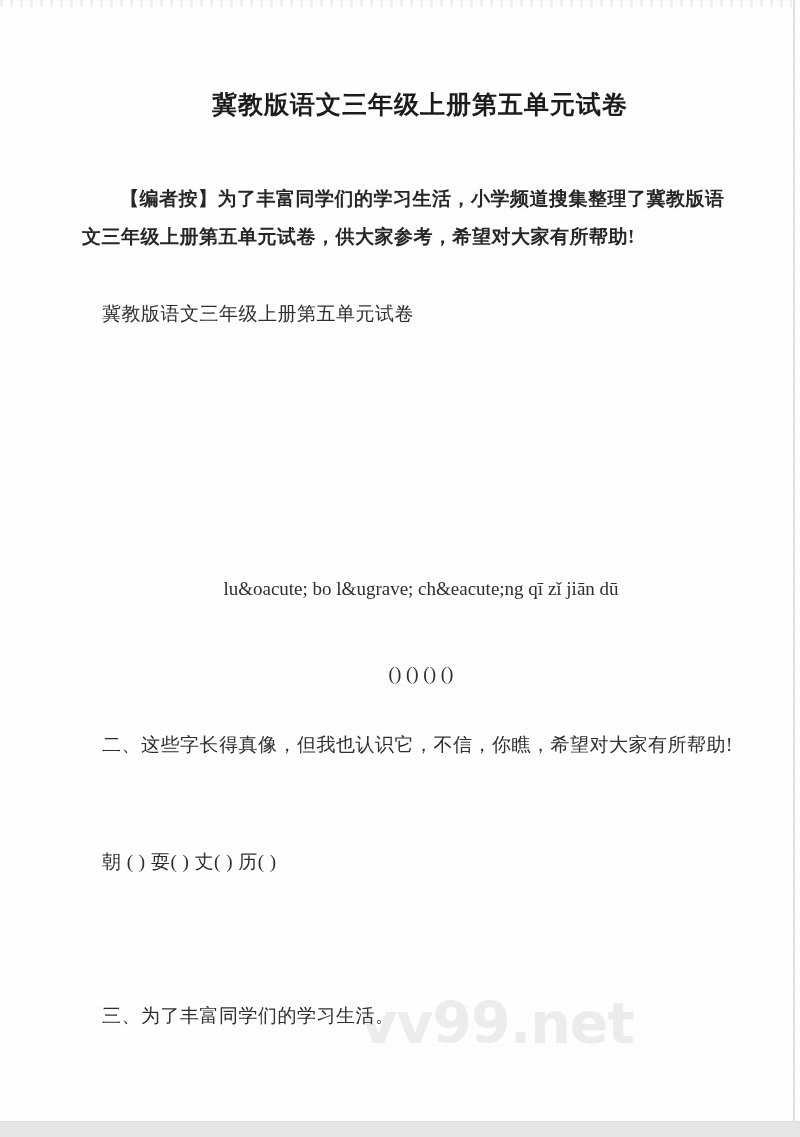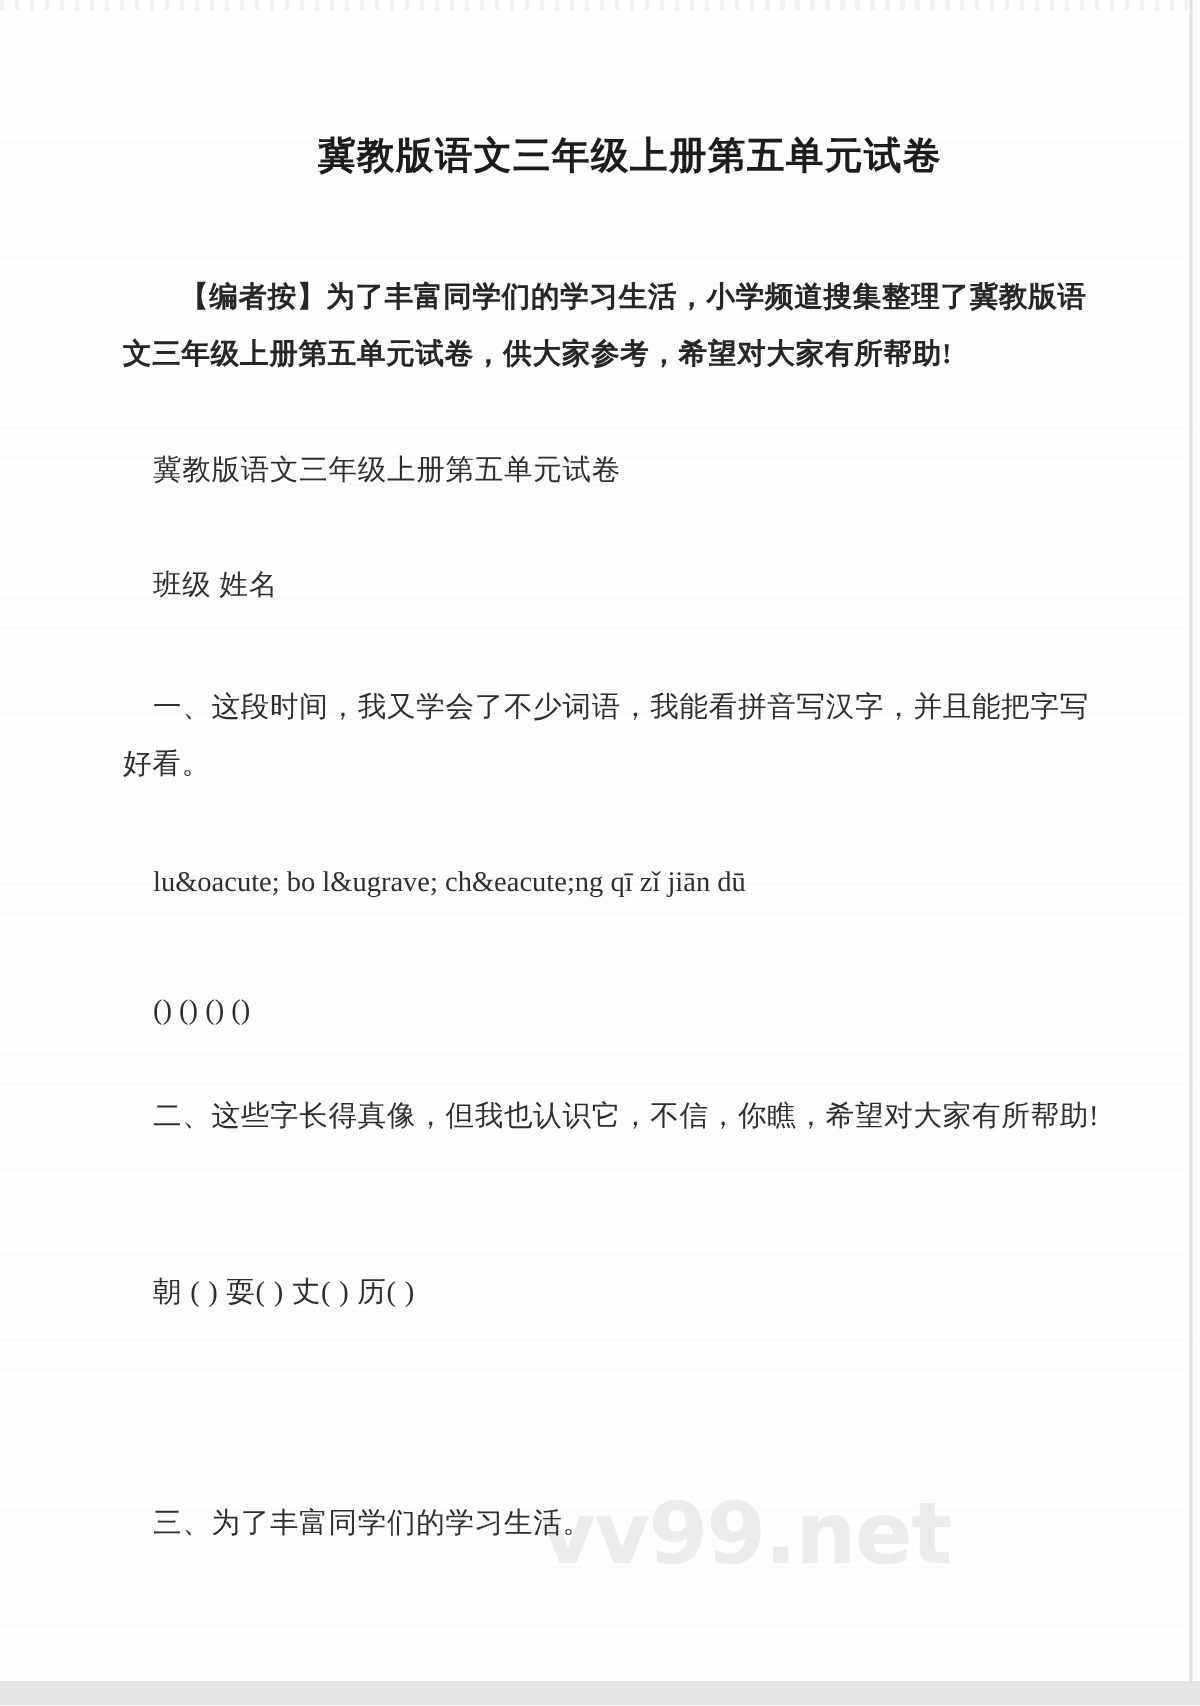--- a/index.html
+++ b/index.html
@@ -62,21 +62,21 @@
     left: 82px;
     width: 658px;
     font-size: 19px;
     line-height: 38px;
     letter-spacing: 0.5px;
     color: #2e2e2e;
   }
   .para.indent2 { text-indent: 38px; }
   .para.indent1 { text-indent: 20px; }
   .para.bold { font-weight: bold; color: #262626; }
-  .para.latin { letter-spacing: 0; }
+  .para.latin { letter-spacing: 0; text-align: center; }
   .watermark {
     position: absolute;
     left: 360px;
     top: 986px;
     font-family: "DejaVu Sans", "Liberation Sans", sans-serif;
     font-weight: bold;
     font-size: 57px;
     line-height: 74px;
     letter-spacing: -1px;
     color: #ececec;
@@ -93,23 +93,21 @@
   <div class="right-border"></div>
 
   <div class="watermark">vv99.net</div>
 
   <div class="doc-title">冀教版语文三年级上册第五单元试卷</div>
 
   <p class="para indent2 bold" style="top:161px"><span>【编者按】</span><span>为了丰富同学们的学习生活，小学频道搜集整理了冀教版语文三年级上册第五单元试卷，供大家参考，希望对大家有所帮助!</span></p>
 
   <p class="para indent1" style="top:276px">冀教版语文三年级上册第五单元试卷</p>
 
-  <p class="para indent1" style="top:353px">班级 姓名</p>
 
-  <p class="para indent1" style="top:434px">一、这段时间，我又学会了不少词语，我能看拼音写汉字，并且能把字写好看。</p>
 
   <p class="para indent1 latin" style="top:551px">lu&amp;oacute; bo l&amp;ugrave; ch&amp;eacute;ng qī zǐ jiān dū</p>
 
   <p class="para indent1 latin" style="top:636px">() () () ()</p>
 
   <p class="para indent1" style="top:707px">二、这些字长得真像，但我也认识它，不信，你瞧，希望对大家有所帮助!</p>
 
   <p class="para indent1" style="top:824px">朝 ( ) 耍( ) 丈( ) 历( )</p>
 
 

